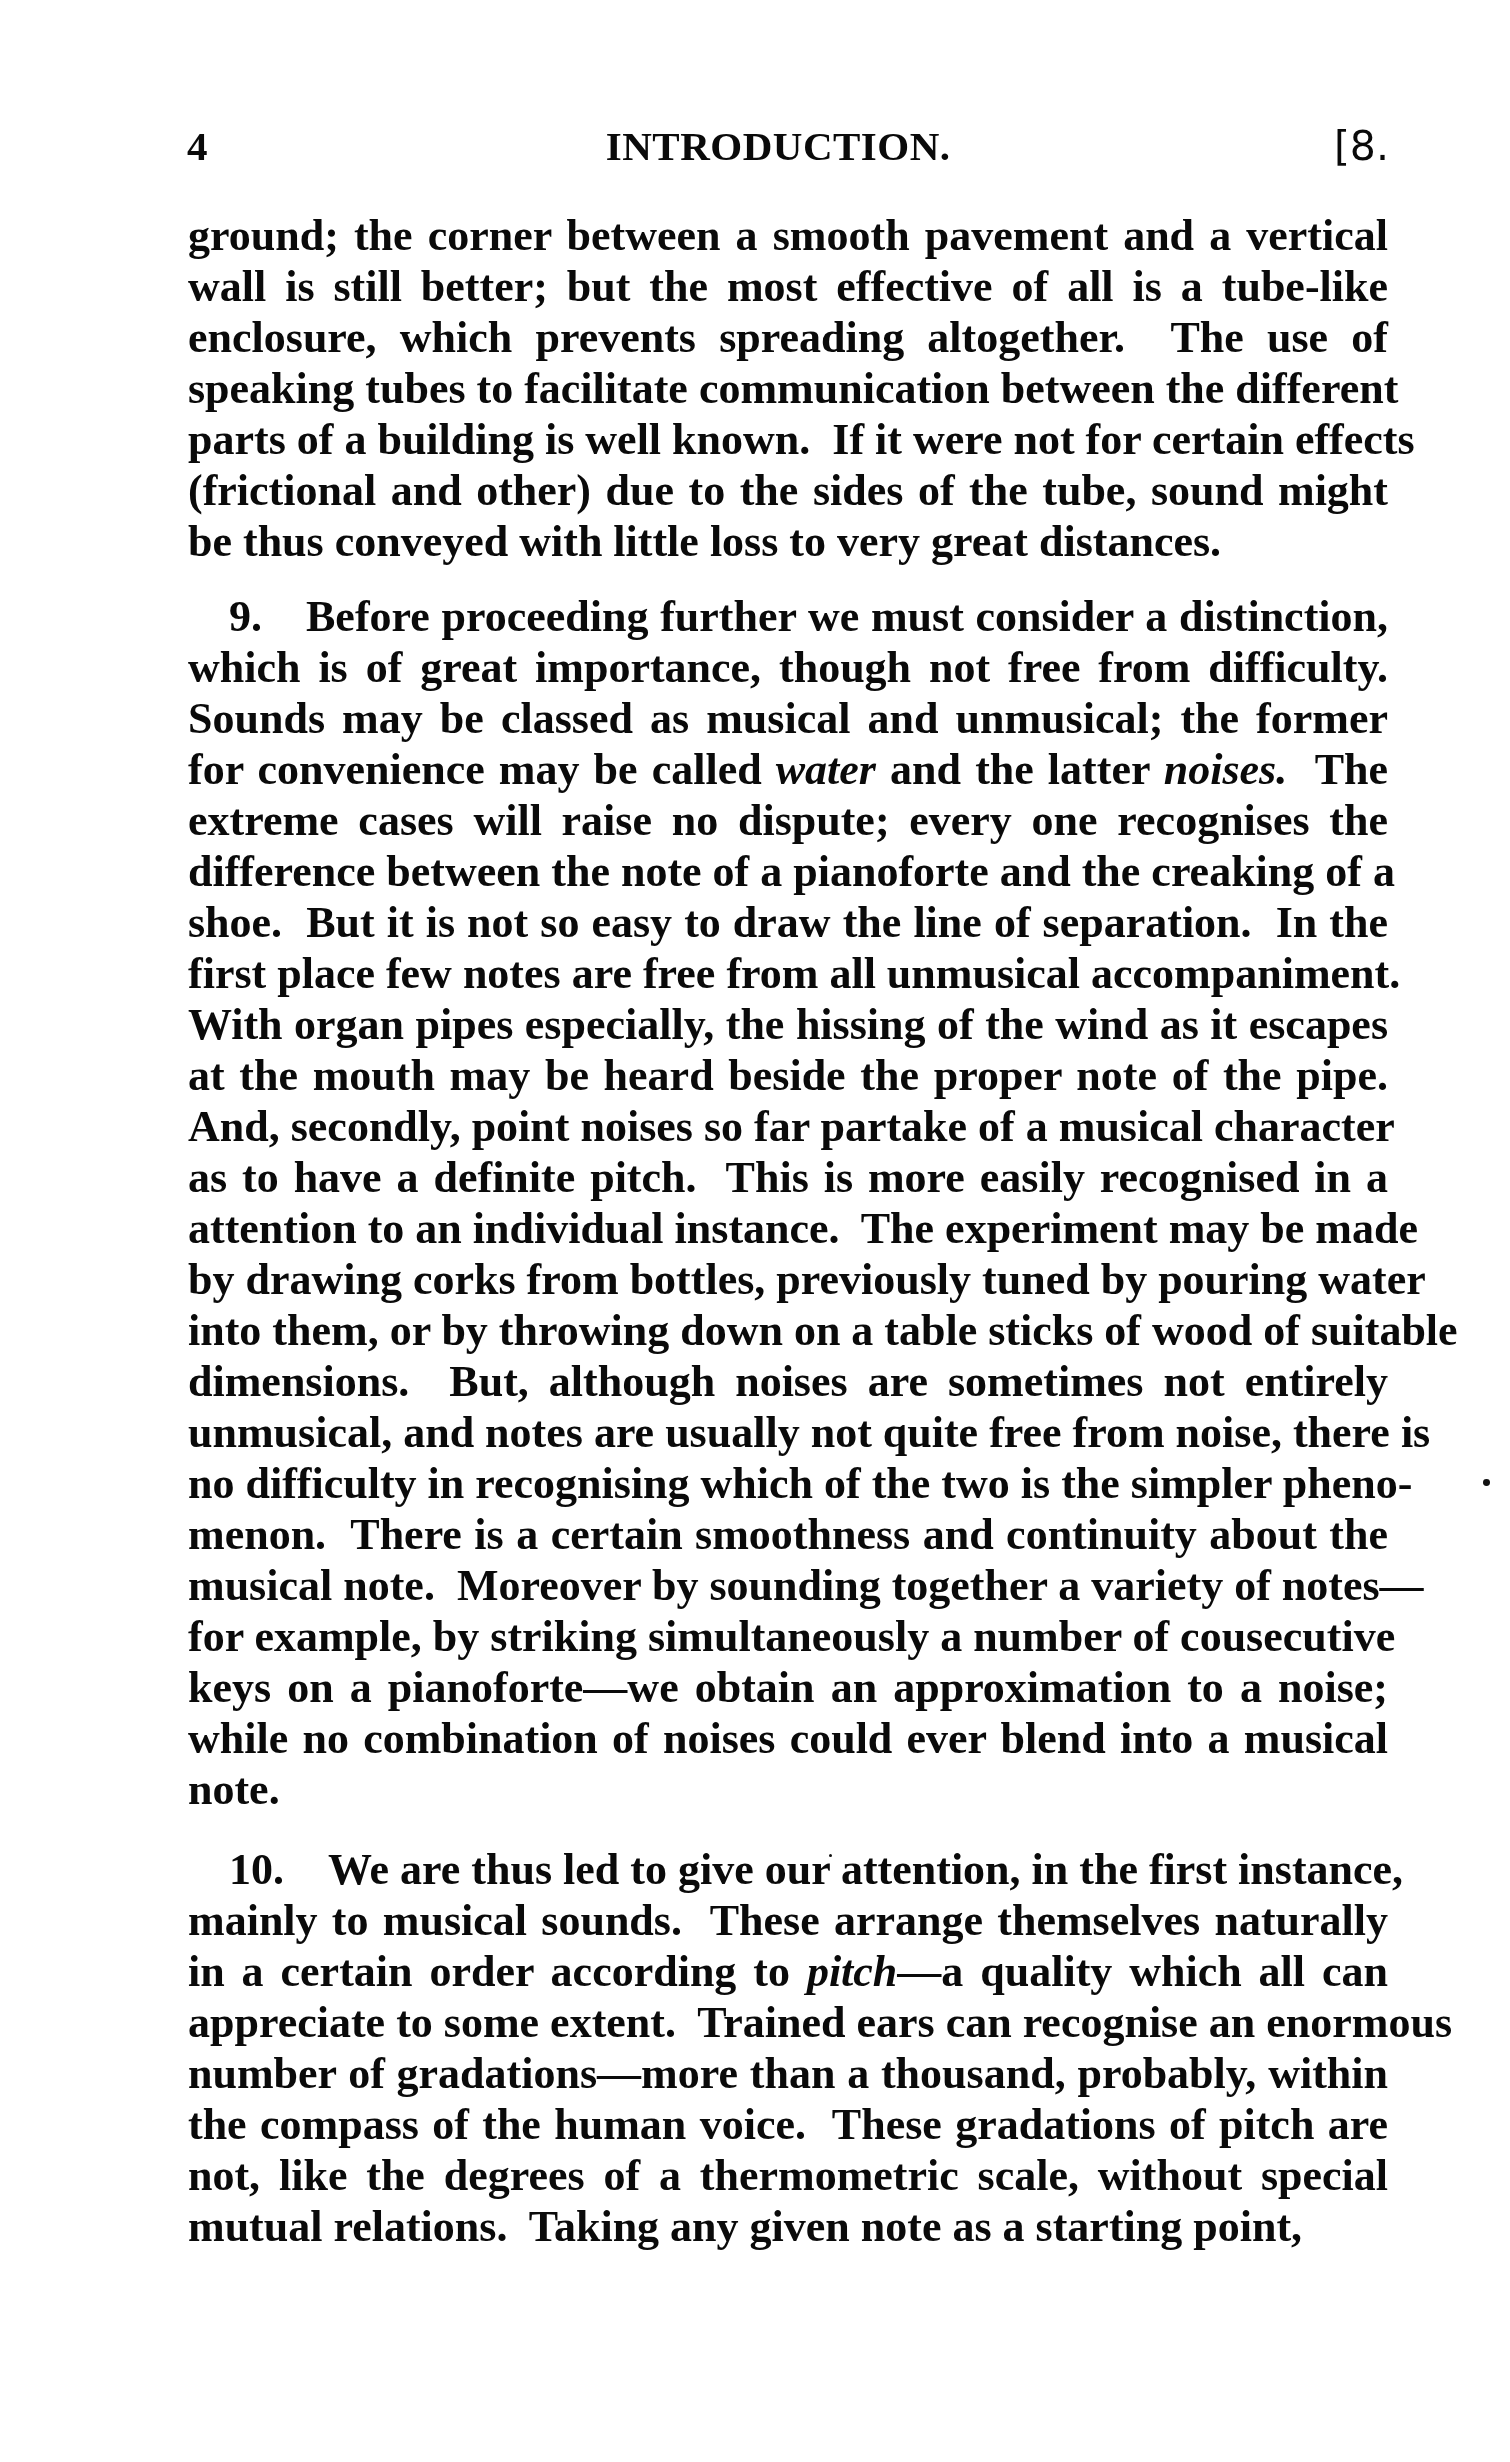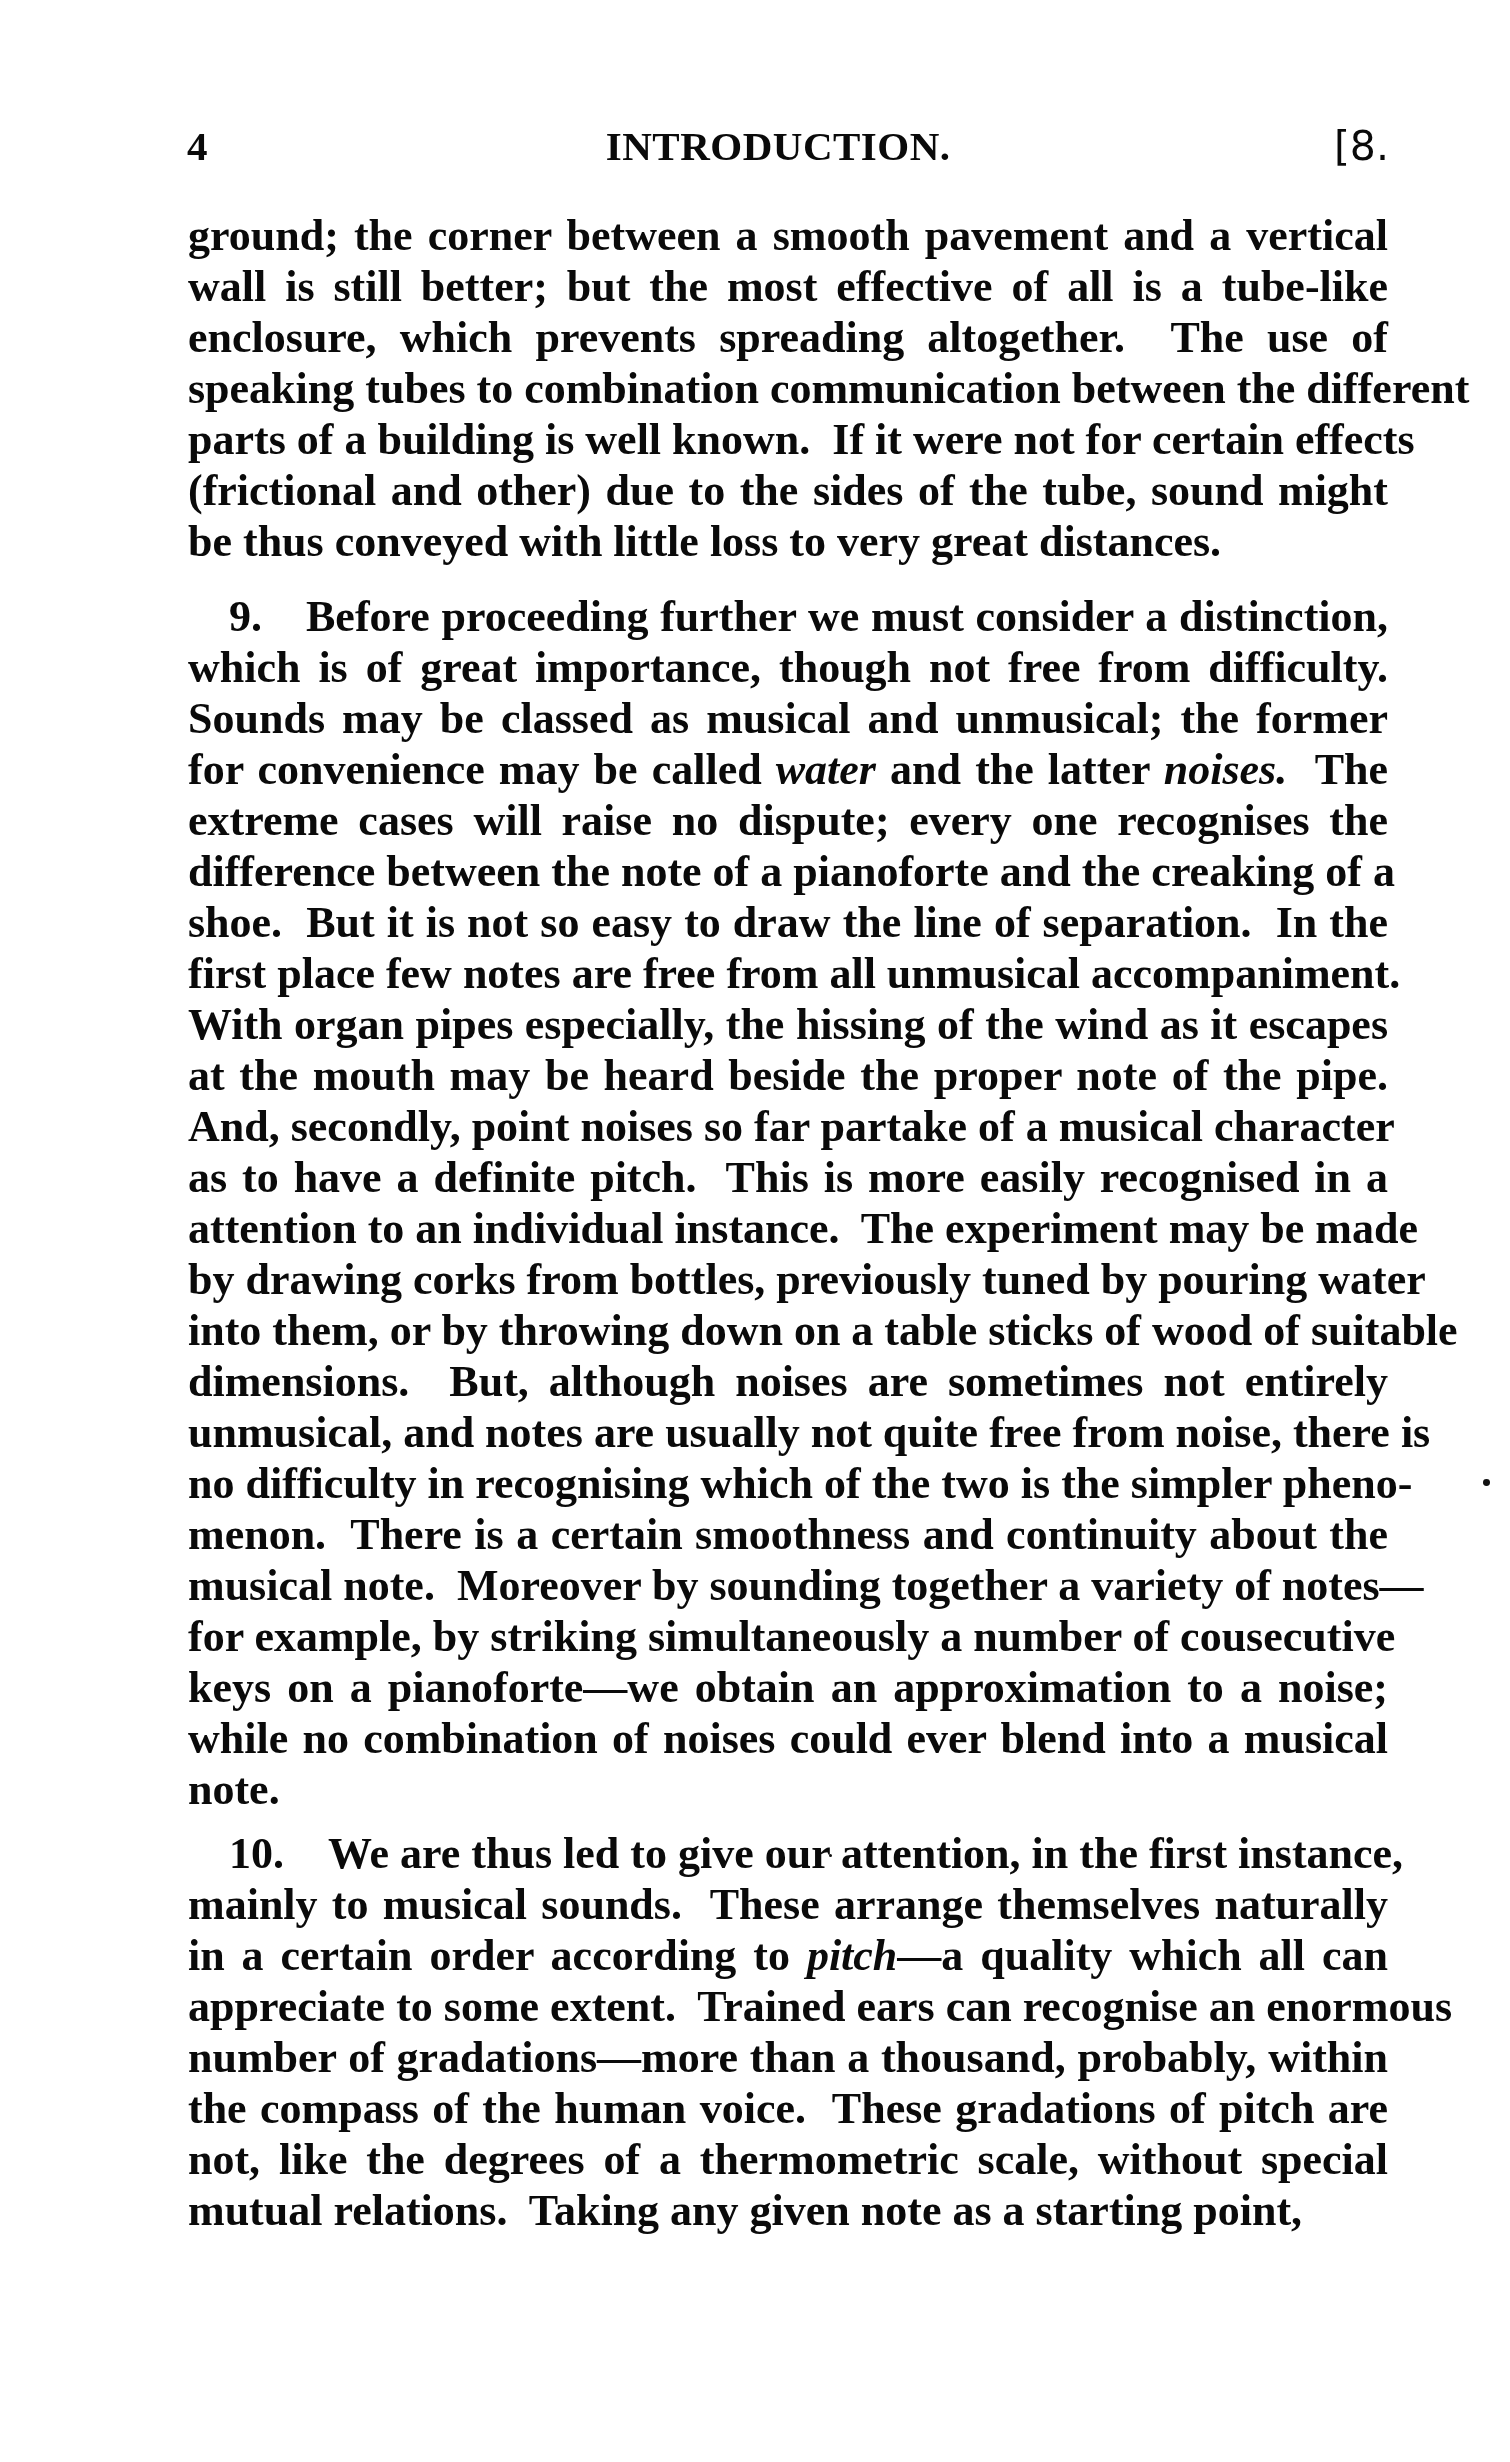--- a/index.html
+++ b/index.html
@@ -19,21 +19,21 @@
   .section-ref { position: absolute; right: 0; top: 0; font-size: 41px; line-height: 49px; font-weight: normal; font-family: "DejaVu Sans", sans-serif; }
   .body-text {
     position: absolute; left: 188px; top: 210px; width: 1200px;
     font-size: 44px; line-height: 51px; font-weight: bold;
     text-align: justify;
   }
   .para { margin: 0; }
   .para .line { display: block; text-align: justify; text-align-last: justify; white-space: nowrap; height: 51px; overflow: visible; }
   .para .line.last { text-align-last: left; }
   .para.p9 { margin-top: 23.6px; }
-  .para.p10 { margin-top: 13px; font-family: Liberation Serif, serif; }
+  .para.p10 { margin-top: 29px; font-family: Liberation Serif, serif; }
   .sec-num { font-weight: bold; }
   .indent { padding-left: 41px; }
   em { font-style: italic; font-weight: bold; }
   .speck { position: absolute; background: #111; border-radius: 50%; }
 </style>
 </head>
 <body>
 
 <div class="page">
 
@@ -41,21 +41,21 @@
     <span class="page-number">4</span>
     <span class="head-title">INTRODUCTION.</span>
     <span class="section-ref">[8.</span>
   </div>
 
   <div class="body-text">
     <div class="para p8">
         <span class="line">ground; the corner between a smooth pavement and a vertical</span>
         <span class="line">wall is still better; but the most effective of all is a tube-like</span>
         <span class="line">enclosure, which prevents spreading altogether.&nbsp; The use of</span>
-        <span class="line">speaking tubes to combination communication between the different</span>
+        <span class="line">speaking tubes to facilitate communication between the different</span>
         <span class="line">parts of a building is well known.&nbsp; If it were not for certain effects</span>
         <span class="line">(frictional and other) due to the sides of the tube, sound might</span>
         <span class="line last">be thus conveyed with little loss to very great distances.</span>
       </div>
     <div class="para p9">
         <span class="line indent"><span class="sec-num">9.</span>  Before proceeding further we must consider a distinction,</span>
         <span class="line">which is of great importance, though not free from difficulty.</span>
         <span class="line">Sounds may be classed as musical and unmusical; the former</span>
         <span class="line">for convenience may be called <em>water</em> and the latter <em>noises.</em>&nbsp; The</span>
         <span class="line">extreme cases will raise no dispute; every one recognises the</span>

